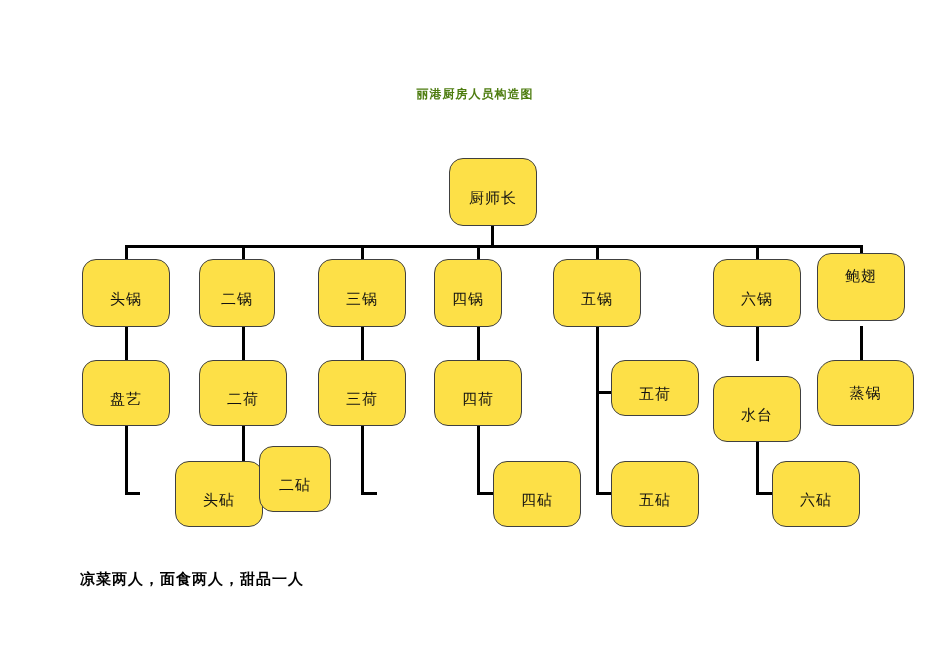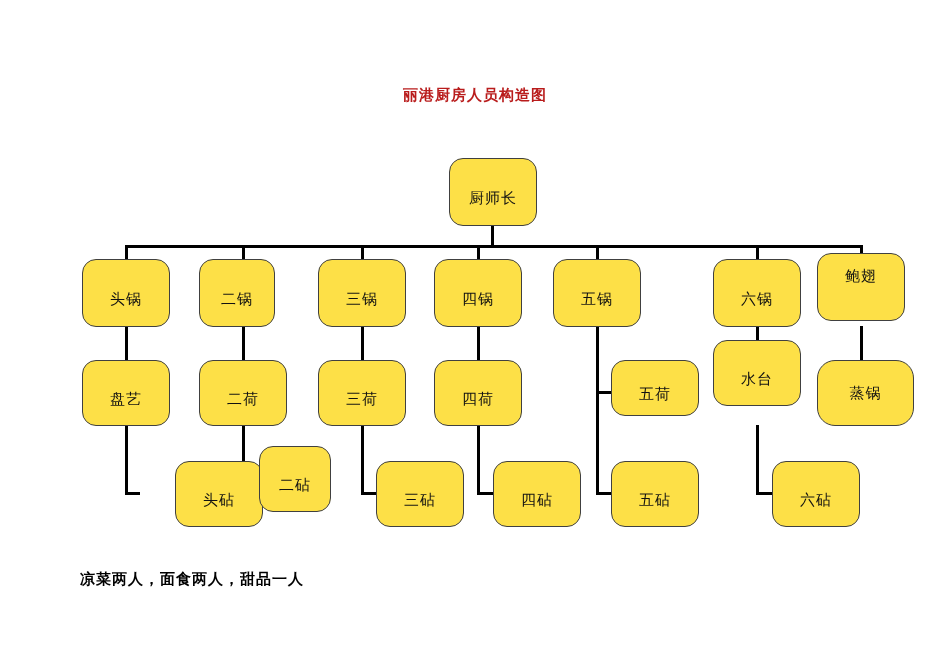--- a/index.html
+++ b/index.html
@@ -7,23 +7,23 @@
     position:relative;
     width:950px;height:672px;
     background:#ffffff;
     font-family:"Liberation Sans","DejaVu Sans",sans-serif;
     overflow:hidden;
   }
   .title{
     position:absolute;
     top:86px;left:0;width:950px;
     text-align:center;
-    font-size:15px;
+    font-size:12px;
     font-weight:bold;
-    color:#b91c1c;
+    color:#4d7c0f;
     letter-spacing:1px;
   }
   .footnote{
     position:absolute;
     left:80px;top:570px;
     font-size:15px;
     font-weight:bold;
     color:#000;
     letter-spacing:1px;
   }
@@ -44,30 +44,30 @@
   .node.t-high{padding-top:0;padding-bottom:22px;} 
   .node.t-mid{padding:0;}                          
 
   .line{position:absolute;background:#000;}
 
   
   .p-chef{left:449px;top:158px;width:88px;height:68px;}
   .p-wok1{left:82px; top:259px;width:88px;height:68px;}
   .p-wok2{left:199px;top:259px;width:76px;height:68px;}
   .p-wok3{left:318px;top:259px;width:88px;height:68px;}
-  .p-wok4{left:434px;top:259px;width:88px;height:68px;}
+  .p-wok4{left:434px;top:259px;width:68px;height:68px;}
   .p-wok5{left:553px;top:259px;width:88px;height:68px;}
   .p-wok6{left:713px;top:259px;width:88px;height:68px;}
   .p-baochi{left:817px;top:253px;width:88px;height:68px;}
   .p-panyi{left:82px; top:360px;width:88px;height:66px;}
   .p-he2{left:199px;top:360px;width:88px;height:66px;}
   .p-he3{left:318px;top:360px;width:88px;height:66px;}
   .p-he4{left:434px;top:360px;width:88px;height:66px;}
   .p-he5{left:611px;top:360px;width:88px;height:56px;}
-  .p-shuitai{left:713px;top:340px;width:88px;height:66px;}
+  .p-shuitai{left:713px;top:376px;width:88px;height:66px;}
   .p-zhengguo{left:817px;top:360px;width:97px;height:66px;border-radius:18px;}
   .p-zhen1{left:139px;top:461px;width:88px;height:66px;margin-left:36px;}
   .p-zhen2{left:259px;top:438px;width:72px;height:66px;margin-top:8px;}
   .p-zhen3{left:376px;top:461px;width:88px;height:66px;}
   .p-zhen4{left:493px;top:461px;width:88px;height:66px;}
   .p-zhen5{left:611px;top:461px;width:88px;height:66px;}
   .p-zhen6{left:772px;top:461px;width:88px;height:66px;}
 </style>
 </head>
 <body>
@@ -124,20 +124,19 @@
   <div class="node p-panyi">盘艺</div>
   <div class="node p-he2">二荷</div>
   <div class="node p-he3">三荷</div>
   <div class="node p-he4">四荷</div>
   <div class="node p-he5">五荷</div>
   <div class="node p-shuitai">水台</div>
   <div class="node p-zhengguo t-mid">蒸锅</div>
 
   <div class="node p-zhen1">头砧</div>
   <div class="node p-zhen2">二砧</div>
-  <div class="node p-zhen3">三砧</div>
   <div class="node p-zhen4">四砧</div>
   <div class="node p-zhen5">五砧</div>
   <div class="node p-zhen6">六砧</div>
 
   <div class="footnote">凉菜两人，面食两人，甜品一人</div>
 
 </div>
 
 </body></html>

